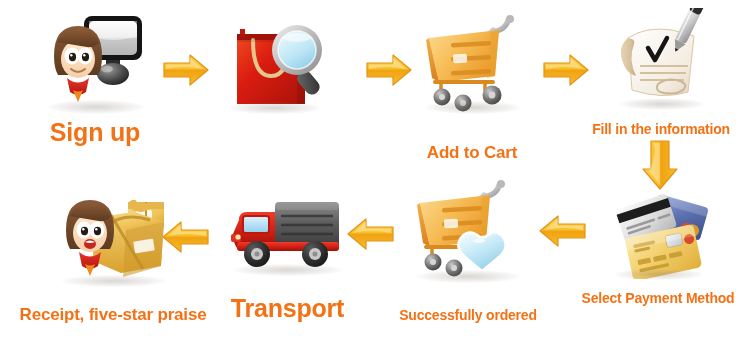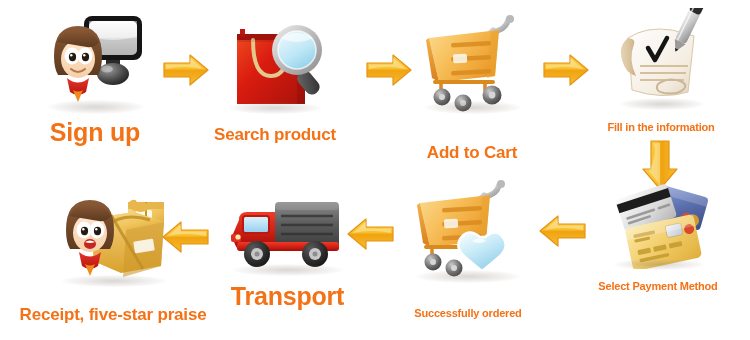--- a/index.html
+++ b/index.html
@@ -34,21 +34,21 @@
     color: #f47216;
     font-weight: bold;
     font-family: "Liberation Sans", sans-serif;
     white-space: nowrap;
     line-height: 1;
     letter-spacing: -0.2px;
     text-align: center;
   }
   .cap-lg { font-size: 25px; }
   .cap-md { font-size: 17px; }
-  .cap-sm { font-size: 11px; }
+  .cap-sm { font-size: 14px; }
 
   
   .arrow {
     position: absolute;
   }
 
   
   .shadow {
     position: absolute;
     border-radius: 50%;
@@ -169,21 +169,20 @@
 
         <g transform="translate(0,0)">
           <rect x="86" y="58" width="15" height="26" rx="7" transform="rotate(-40 93 71)" fill="url(#handleGrad)"></rect>
           <circle cx="82" cy="38" r="25" fill="url(#ringGrad)"></circle>
           <circle cx="82" cy="38" r="19" fill="url(#glassGrad)"></circle>
           <path d="M66 26 q16 -10 32 0 q-16 8 -32 0 z" fill="#ffffff" opacity="0.6"></path>
           <circle cx="82" cy="38" r="19" fill="none" stroke="#ffffff" stroke-width="1.6" opacity="0.7"></circle>
         </g>
       </svg>
     </div>
-    <div class="caption cap-md" style="margin-top:14px;">Search product</div>
   </div>
 
   <div class="arrow" style="left:365px; top:52px;">
     <svg width="48" height="36" viewBox="0 0 48 36">
       <path d="M2 11 h26 V3 l18 15 -18 15 v-8 H2 z" fill="url(#arrR1)" stroke="#e59314" stroke-width="1.2" stroke-linejoin="round"></path>
       <path d="M4 12.5 h24 V6 l13.5 11 q-20 -4 -37.5 0 z" fill="#ffffff" opacity="0.35"></path>
     </svg>
   </div>
 
   <div class="step" style="left:402px; top:10px; width:140px;gap:20px;">
@@ -303,21 +302,21 @@
             <stop offset="42%" stop-color="#f8c028"></stop>
           <stop offset="55%" stop-color="#f0a313"></stop>
             <stop offset="100%" stop-color="#f8bc2a"></stop>
         </linearGradient>
       </defs>
       <path d="M14 2 h18 v28 h8 l-17 20 -17 -20 h8 z" fill="url(#arrD1)" stroke="#e59314" stroke-width="1.2" stroke-linejoin="round"></path>
       <path d="M16 4 h7 v42 l-11 -14 q9 -18 4 -28 z" fill="#ffffff" opacity="0.35"></path>
     </svg>
   </div>
 
-  <div class="step" style="left:566px; top:177px; width:184px;">
+  <div class="step" style="left:566px; top:187px; width:184px;">
     <div class="art" style="width:120px;height:92px;">
       <div class="shadow" style="left:16px;top:82px;width:90px;height:11px;"></div>
       <svg width="120" height="92" viewBox="0 0 120 92">
         <defs>
           <linearGradient id="cardBlue" x1="0" y1="0" x2="1" y2="1">
             <stop offset="0%" stop-color="#8fa3d8"></stop>
               <stop offset="50%" stop-color="#5b6fae"></stop>
             <stop offset="100%" stop-color="#3c4c86"></stop>
           </linearGradient>
           <linearGradient id="cardGray" x1="0" y1="0" x2="1" y2="1">
@@ -475,21 +474,21 @@
         <circle cx="15" cy="47" r="2.6" fill="#ffe9a8"></circle>
 
         <circle cx="34" cy="64" r="13" fill="url(#tyreGrad)"></circle>
         <circle cx="34" cy="64" r="6" fill="#c8c8c8"></circle>
         <circle cx="34" cy="64" r="2.5" fill="#8e8e8e"></circle>
         <circle cx="92" cy="64" r="13" fill="url(#tyreGrad)"></circle>
         <circle cx="92" cy="64" r="6" fill="#c8c8c8"></circle>
         <circle cx="92" cy="64" r="2.5" fill="#8e8e8e"></circle>
       </svg>
     </div>
-    <div class="caption cap-lg" style="margin-top:9px;">Transport</div>
+    <div class="caption cap-lg" style="margin-top:21px;">Transport</div>
   </div>
 
   <div class="arrow" style="left:160px; top:218px;">
     <svg width="50" height="38" viewBox="0 0 50 38">
       <path d="M48 12 H21 V4 L3 19 l18 15 v-8 h27 z" fill="url(#arrL1)" stroke="#e59314" stroke-width="1.2" stroke-linejoin="round"></path>
       <path d="M46 13.5 H21 V7 L7.5 18 q20 -4 38.5 0 z" fill="#ffffff" opacity="0.35"></path>
     </svg>
   </div>
 
   <div class="step" style="left:2px; top:182px; width:222px;">

